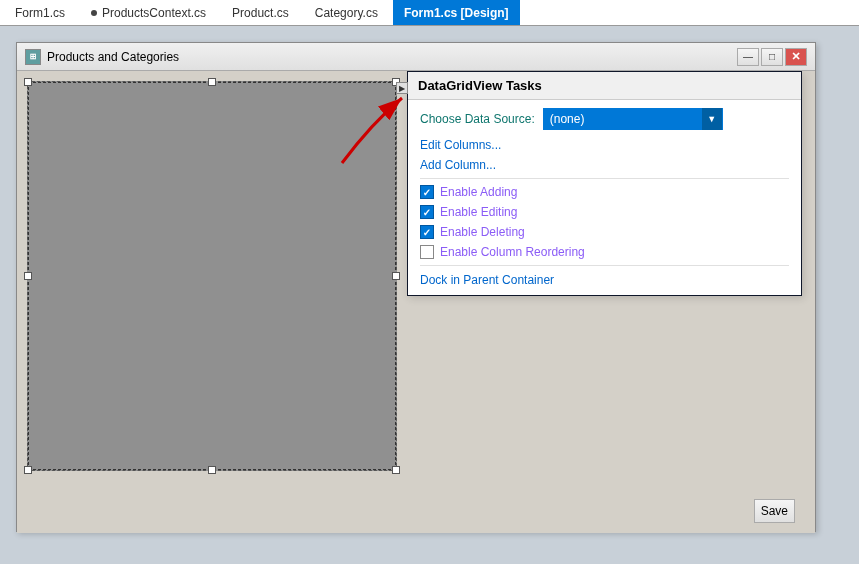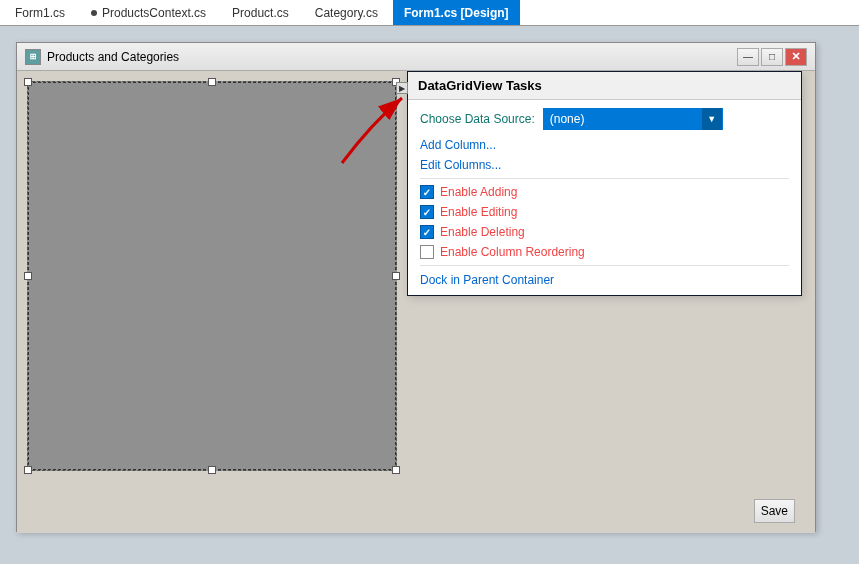--- a/index.html
+++ b/index.html
@@ -236,21 +236,21 @@
       background: white;
       border: 1px solid #888;
     }
     .checkmark {
       color: white;
       font-size: 10px;
       font-weight: bold;
     }
     .task-checkbox-label {
       font-size: 12px;
-      color: #ef4444;
+      color: #8b5cf6;
     }
     .task-divider {
       border: none;
       border-top: 1px solid #e0e0e0;
       margin: 6px 0;
     }
     .dock-link {
       color: #0066cc;
       font-size: 12px;
       cursor: pointer;
@@ -356,24 +356,24 @@
           
           <div class="task-row">
             <span class="task-label">Choose Data Source:</span>
             <div class="task-dropdown">
               <span class="task-dropdown-text">(none)</span>
               <div class="task-dropdown-arrow">▼</div>
             </div>
           </div>
 
           
+          <a class="task-link">Edit Columns...</a>
+
+          
           <a class="task-link">Add Column...</a>
-
-          
-          <a class="task-link">Edit Columns...</a>
 
           <hr class="task-divider">
 
           
           <div id="checkbox-container">
               <div class="task-checkbox-row">
                 <div class="task-checkbox">
                   <span class="checkmark">✓</span>
                 </div>
                 <span class="task-checkbox-label">Enable Adding</span>

